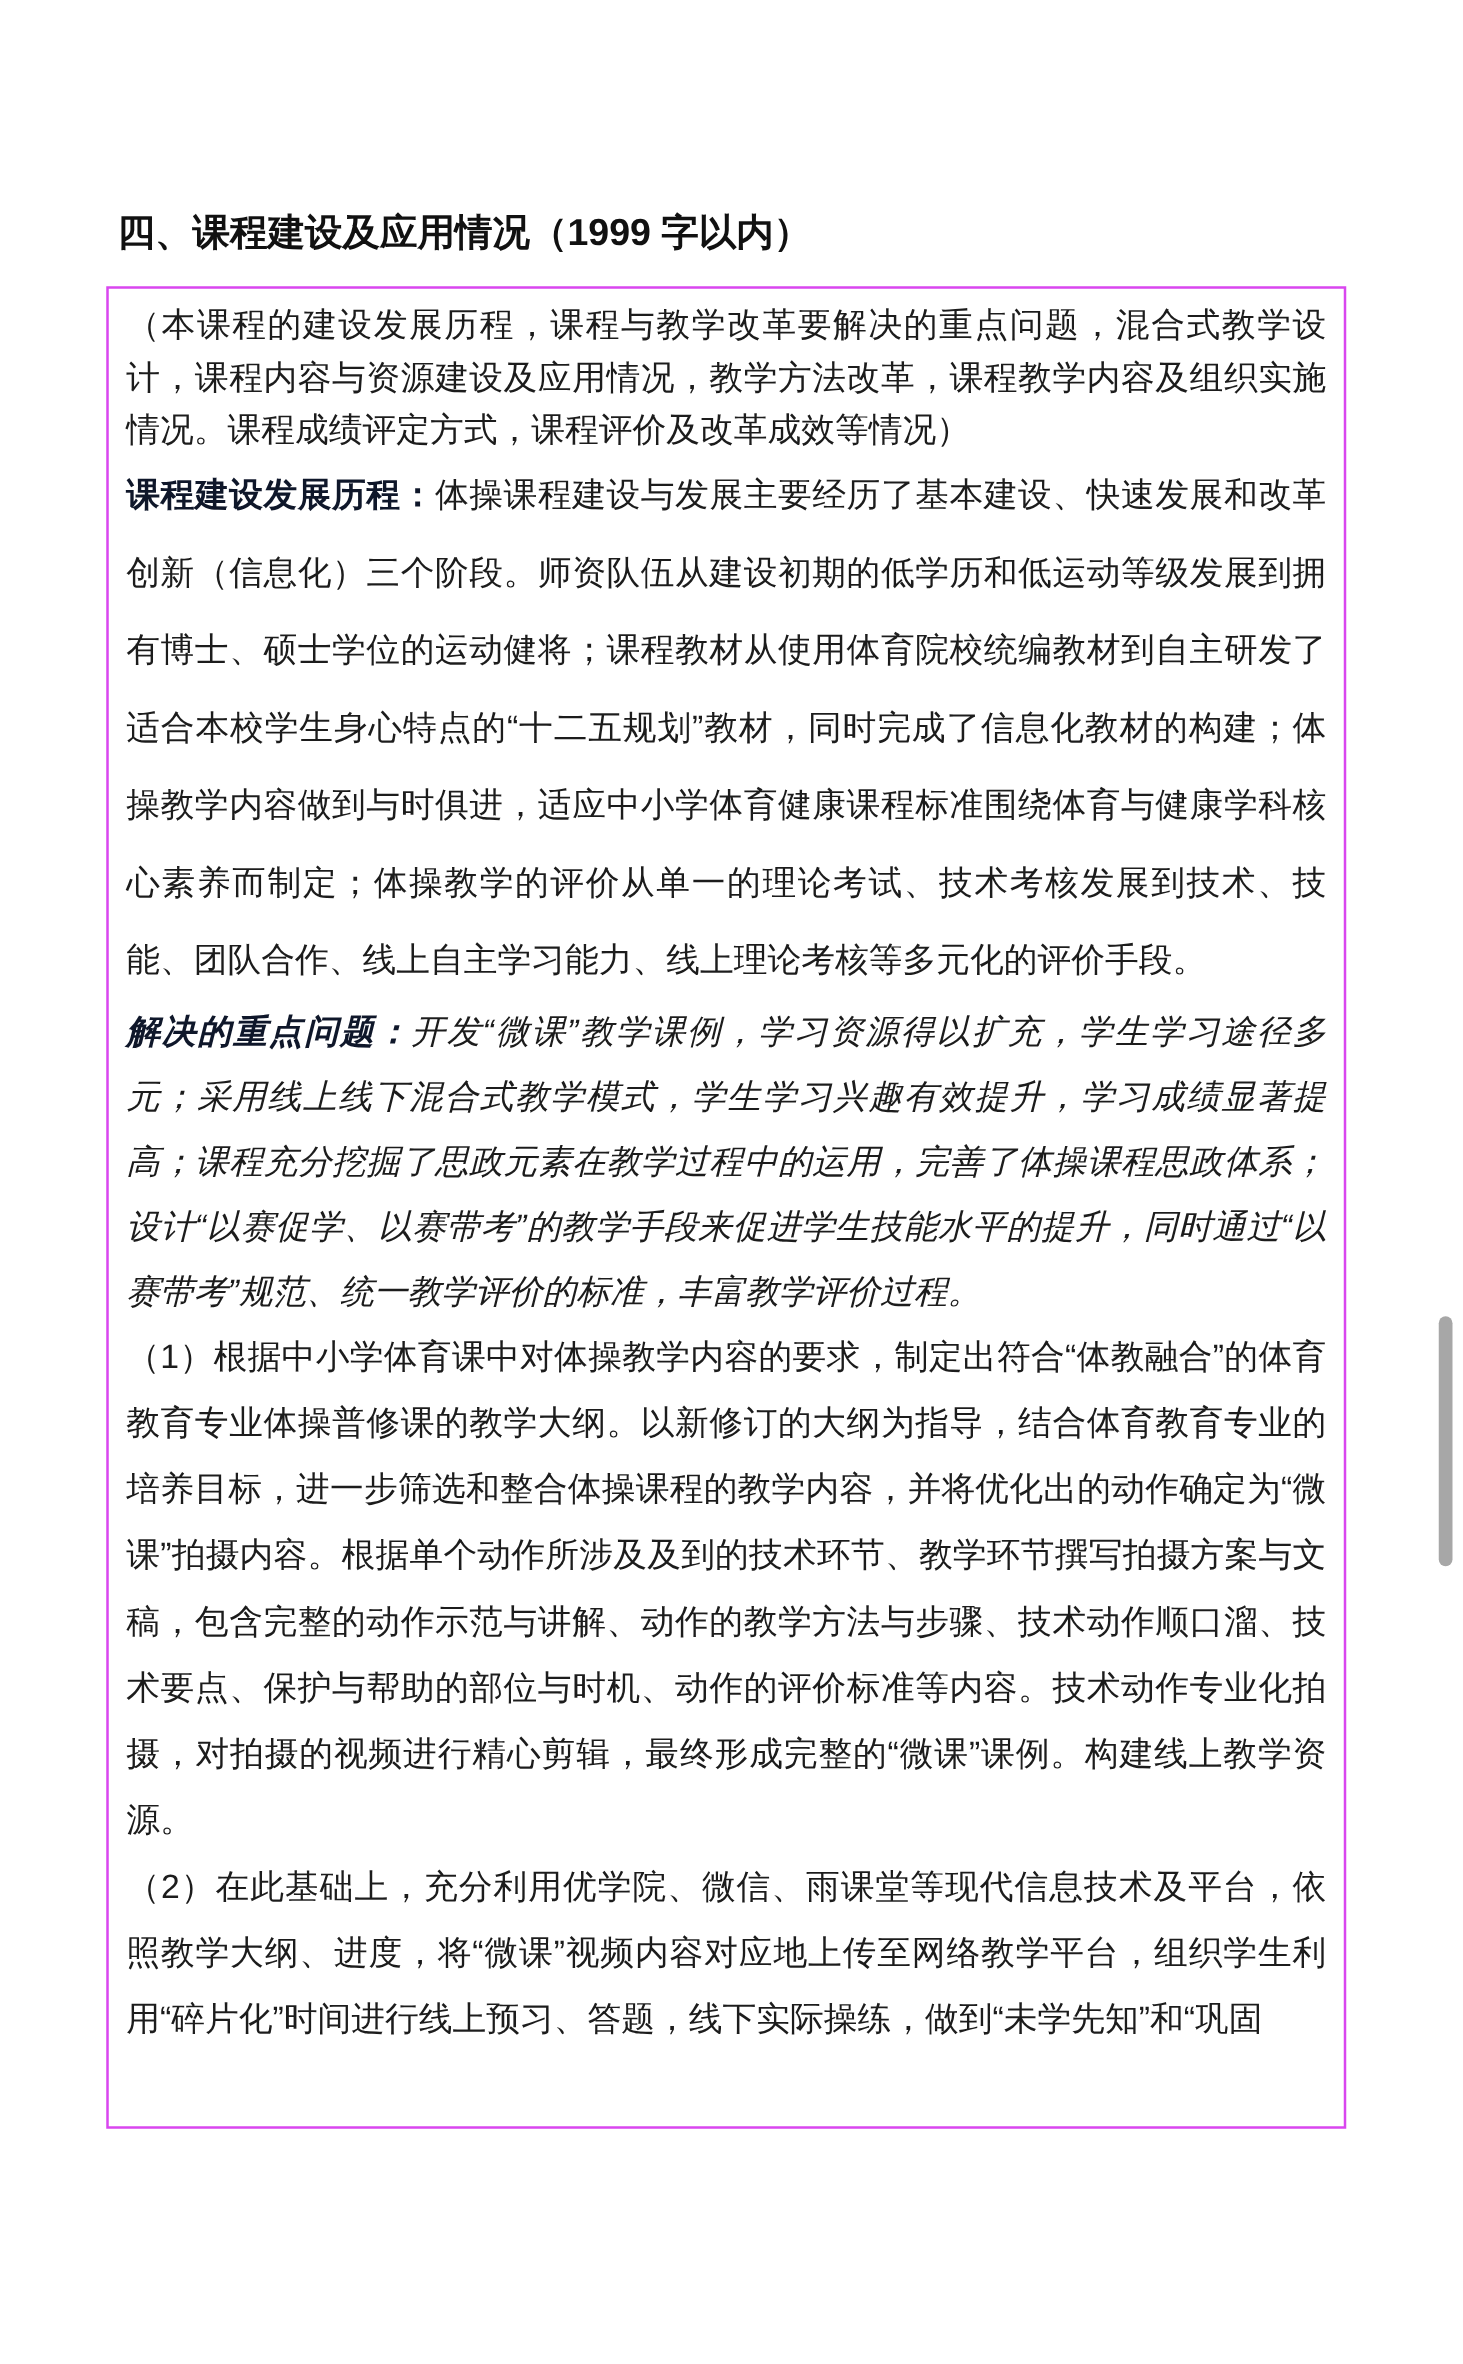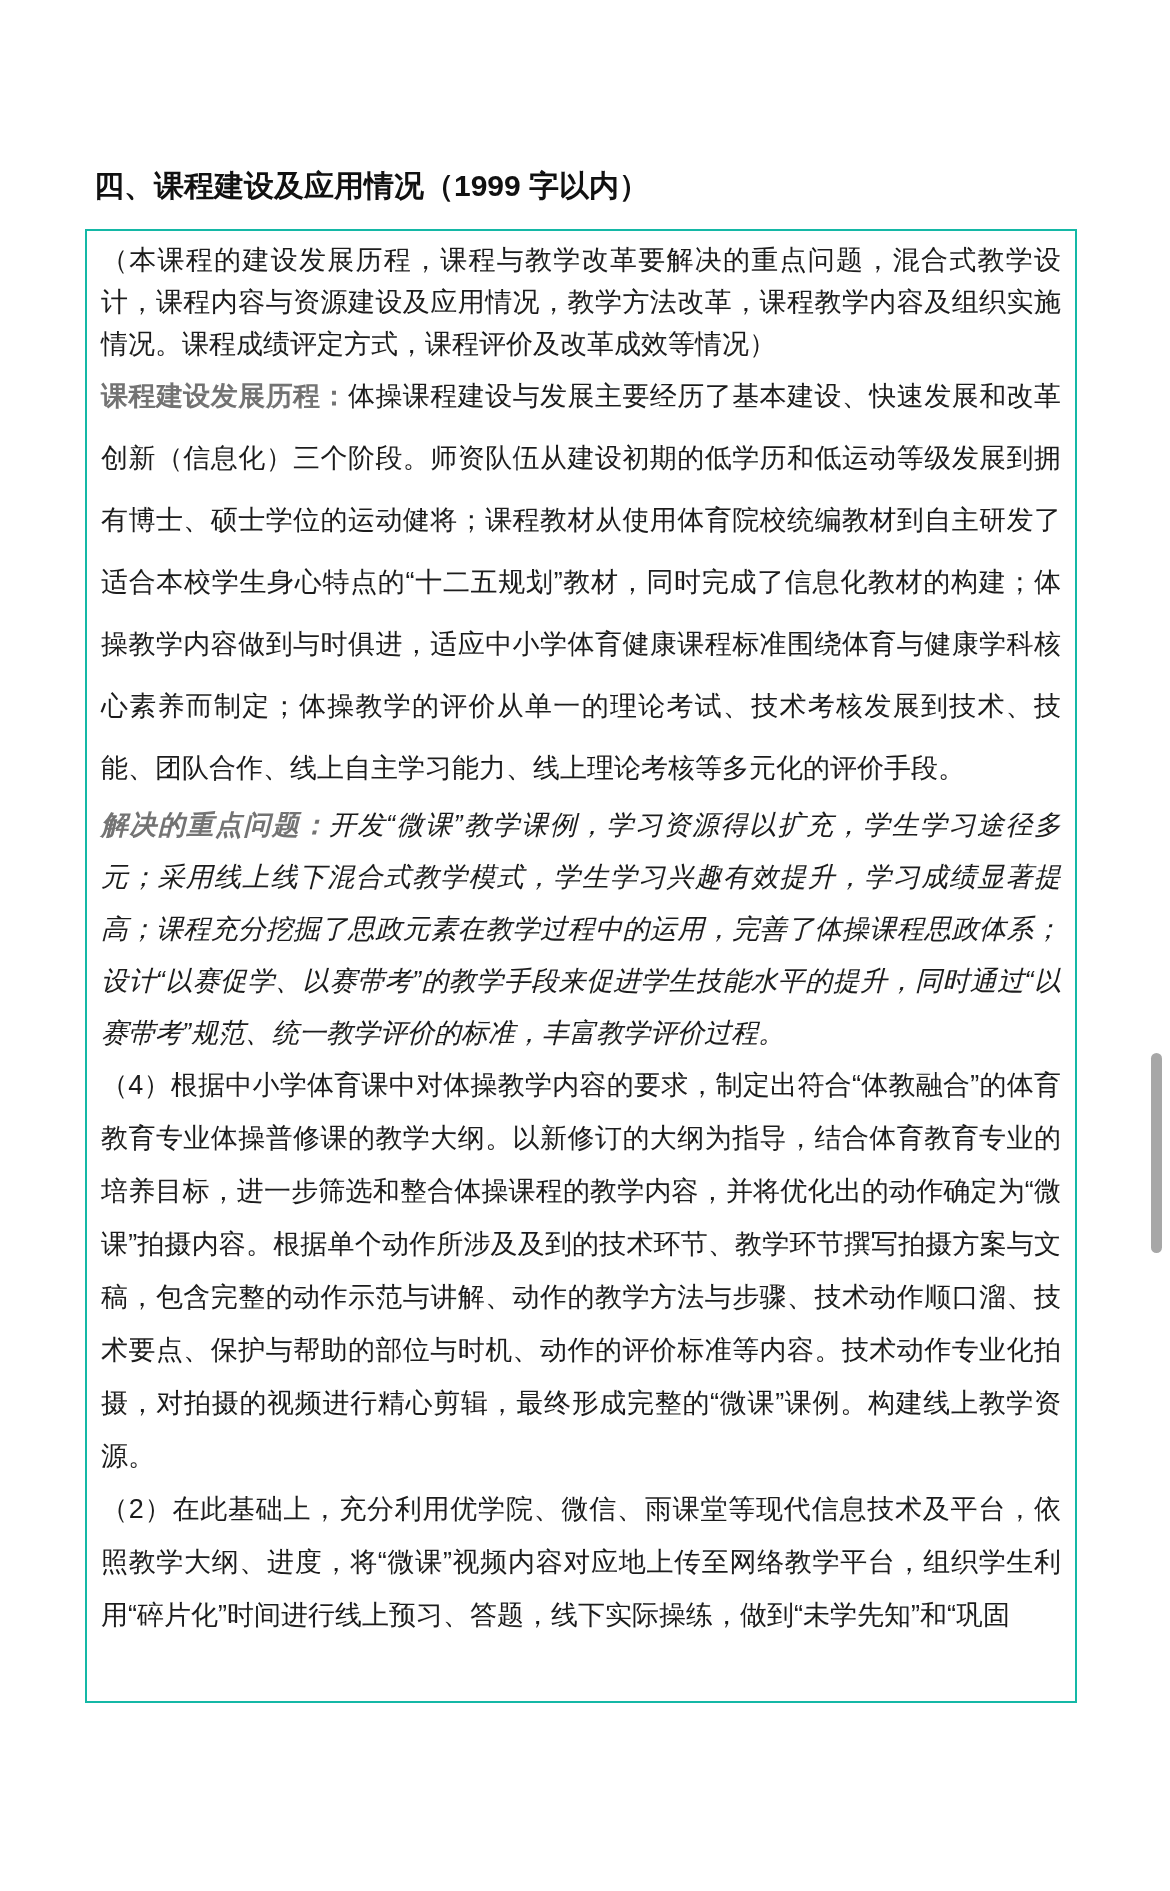--- a/index.html
+++ b/index.html
@@ -16,39 +16,39 @@
     left:94px; top:166px;
     font-size:30px;
     font-weight:700;
     color:#111111;
     white-space:nowrap;
   }
   .form-box {
     position:absolute;
     left:85px; top:229px;
     width:992px; height:1474px;
-    border:2px solid #14b8a6;
+    border:2px solid #d946ef;
     box-sizing:border-box;
     padding:8px 14px 0 14px;
     overflow:hidden;
     background:#ffffff;
   }
   .form-box p {
     margin:0;
     font-size:27px;
     text-align:justify;
     text-justify:inter-ideograph;
     word-break:break-all;
   }
   .p-intro    { line-height:42px; margin-bottom:6px; }
   .p-history  { line-height:62px; }
   .p-problems { line-height:52px;font-style:italic; }
   .p-design   { line-height:52px; }
   .p-item     { line-height:53px; }
-  .lead       { font-weight:700; color:#737373; }
+  .lead       { font-weight:700; color:#0f172a; }
   .scroll-thumb {
     position:absolute;
     left:1151px; top:1053px;
     width:11px; height:200px;
     border-radius:6px;
     background:#a7a7a7;
   }
 </style>
 </head>
 <body>
@@ -57,19 +57,19 @@
 
 <div class="form-box">
 
   <p class="p-intro">（本课程的建设发展历程，课程与教学改革要解决的重点问题，混合式教学设计，课程内容与资源建设及应用情况，教学方法改革，课程教学内容及组织实施情况。课程成绩评定方式，课程评价及改革成效等情况）</p>
 
   <p class="p-history"><b class="lead">课程建设发展历程：</b><span>体操课程建设与发展主要经历了基本建设、快速发展和改革创新（信息化）三个阶段。师资队伍从建设初期的低学历和低运动等级发展到拥有博士、硕士学位的运动健将；课程教材从使用体育院校统编教材到自主研发了适合本校学生身心特点的“十二五规划”教材，同时完成了信息化教材的构建；体操教学内容做到与时俱进，适应中小学体育健康课程标准围绕体育与健康学科核心素养而制定；体操教学的评价从单一的理论考试、技术考核发展到技术、技能、团队合作、线上自主学习能力、线上理论考核等多元化的评价手段。</span></p>
 
   <p class="p-problems"><b class="lead">解决的重点问题：</b><span>开发“微课”教学课例，学习资源得以扩充，学生学习途径多元；采用线上线下混合式教学模式，学生学习兴趣有效提升，学习成绩显著提高；课程充分挖掘了思政元素在教学过程中的运用，完善了体操课程思政体系；设计“以赛促学、以赛带考”的教学手段来促进学生技能水平的提升，同时通过“以赛带考”规范、统一教学评价的标准，丰富教学评价过程。</span></p>
 
 
-  <p class="p-item">（4）根据中小学体育课中对体操教学内容的要求，制定出符合“体教融合”的体育教育专业体操普修课的教学大纲。以新修订的大纲为指导，结合体育教育专业的培养目标，进一步筛选和整合体操课程的教学内容，并将优化出的动作确定为“微课”拍摄内容。根据单个动作所涉及及到的技术环节、教学环节撰写拍摄方案与文稿，包含完整的动作示范与讲解、动作的教学方法与步骤、技术动作顺口溜、技术要点、保护与帮助的部位与时机、动作的评价标准等内容。技术动作专业化拍摄，对拍摄的视频进行精心剪辑，最终形成完整的“微课”课例。构建线上教学资源。</p>
+  <p class="p-item">（1）根据中小学体育课中对体操教学内容的要求，制定出符合“体教融合”的体育教育专业体操普修课的教学大纲。以新修订的大纲为指导，结合体育教育专业的培养目标，进一步筛选和整合体操课程的教学内容，并将优化出的动作确定为“微课”拍摄内容。根据单个动作所涉及及到的技术环节、教学环节撰写拍摄方案与文稿，包含完整的动作示范与讲解、动作的教学方法与步骤、技术动作顺口溜、技术要点、保护与帮助的部位与时机、动作的评价标准等内容。技术动作专业化拍摄，对拍摄的视频进行精心剪辑，最终形成完整的“微课”课例。构建线上教学资源。</p>
 
   <p class="p-item">（2）在此基础上，充分利用优学院、微信、雨课堂等现代信息技术及平台，依照教学大纲、进度，将“微课”视频内容对应地上传至网络教学平台，组织学生利用“碎片化”时间进行线上预习、答题，线下实际操练，做到“未学先知”和“巩固</p>
 
 </div>
 
 <div class="scroll-thumb"></div>
 
 </body></html>

